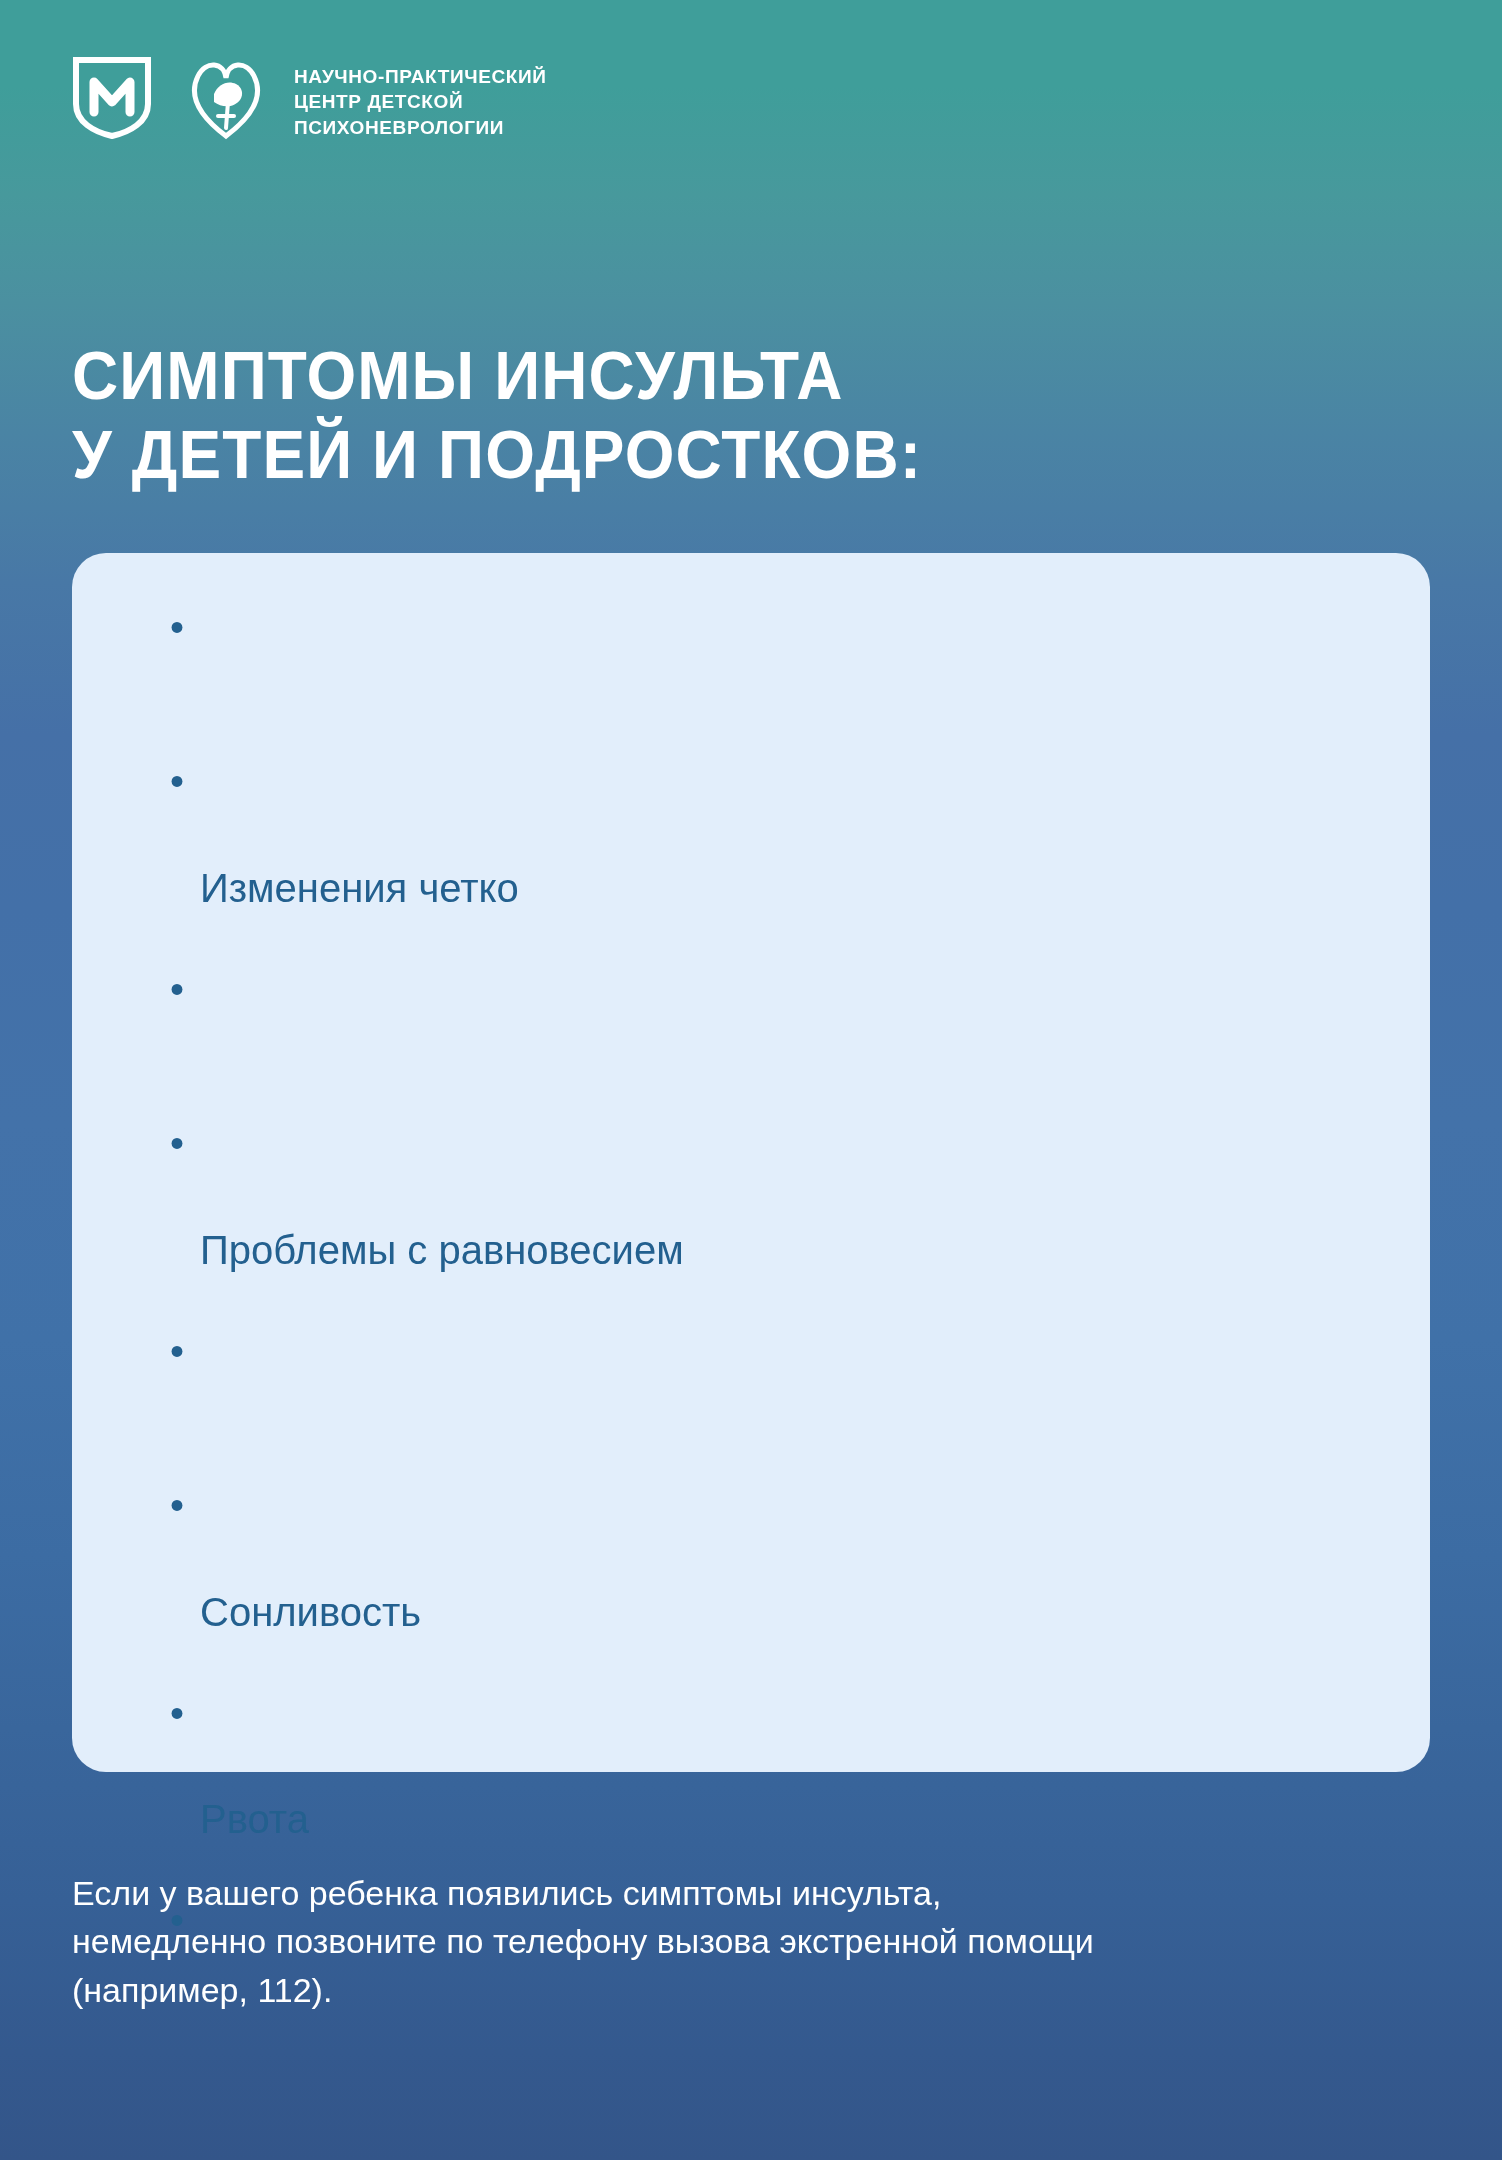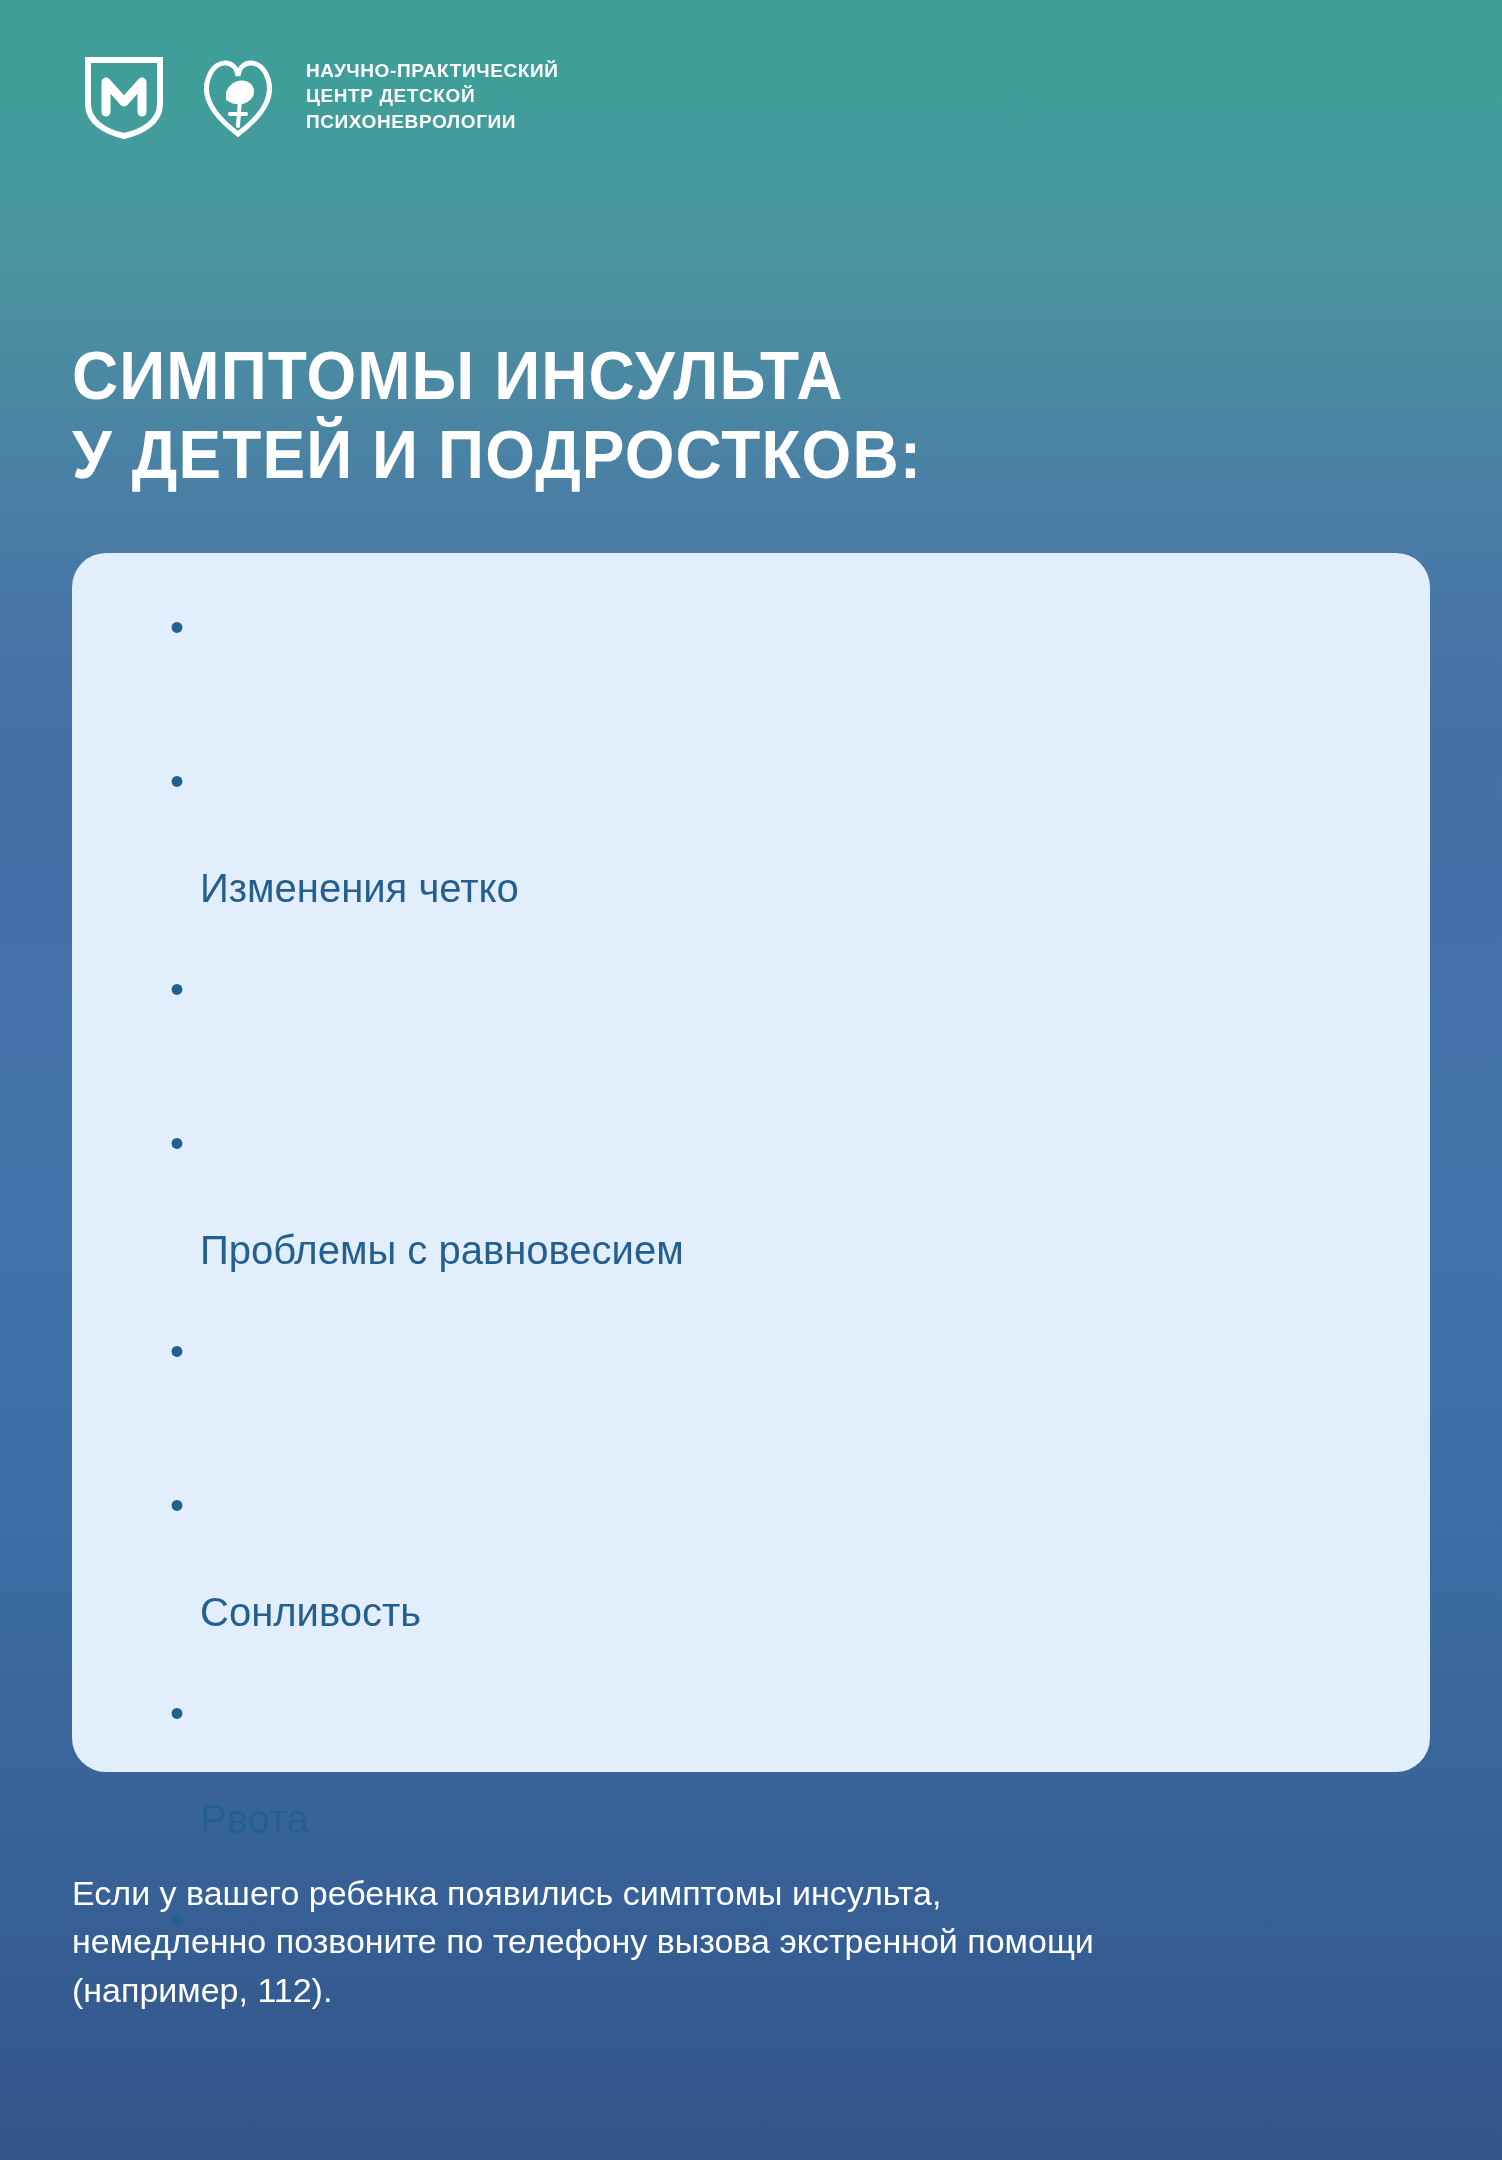--- a/index.html
+++ b/index.html
@@ -34,23 +34,23 @@
         #39669c 80%,
         #366096 88%,
         #34598e 95%,
         #335589 100%);
   }
 
   
   .header {
     position: absolute;
     top: 48px;
-    left: 78px;
+    left: 66px;
     display: flex;
-    align-items: flex-start;
+    align-items: flex-end;
     gap: 26px;
   }
   .logo-mark {
     width: 92px;
     height: 92px;
     flex: none;
   }
   .logo-heart {
     width: 84px;
     height: 90px;

